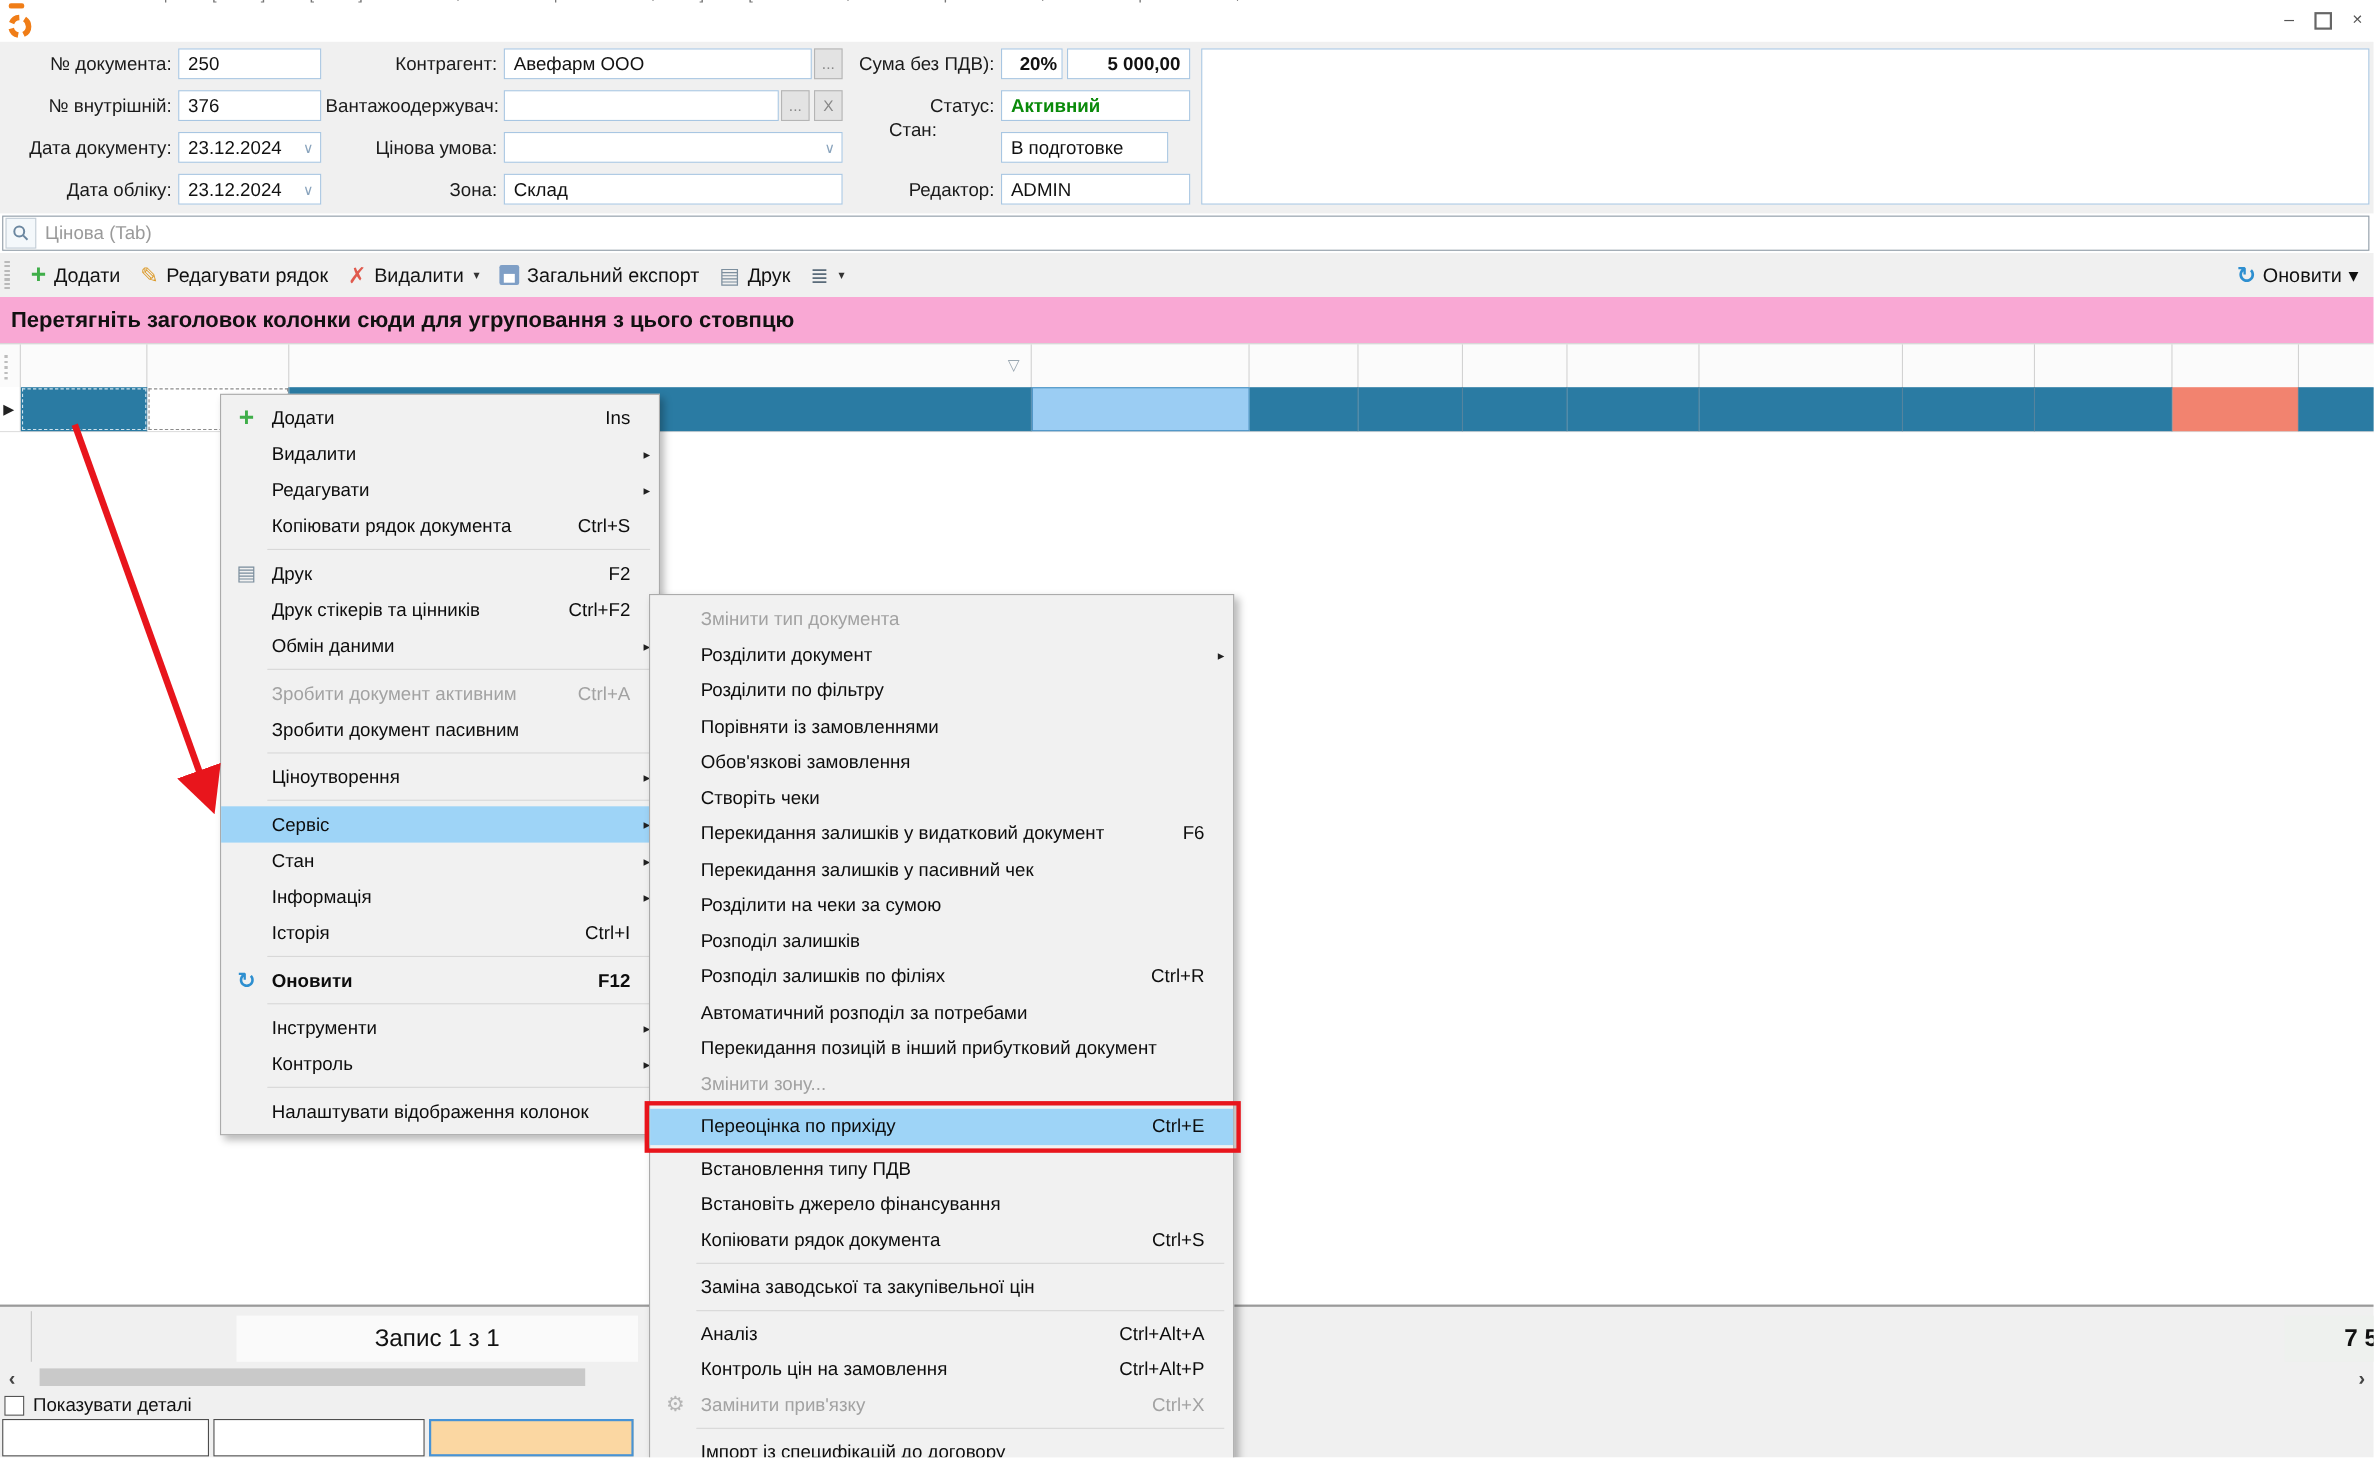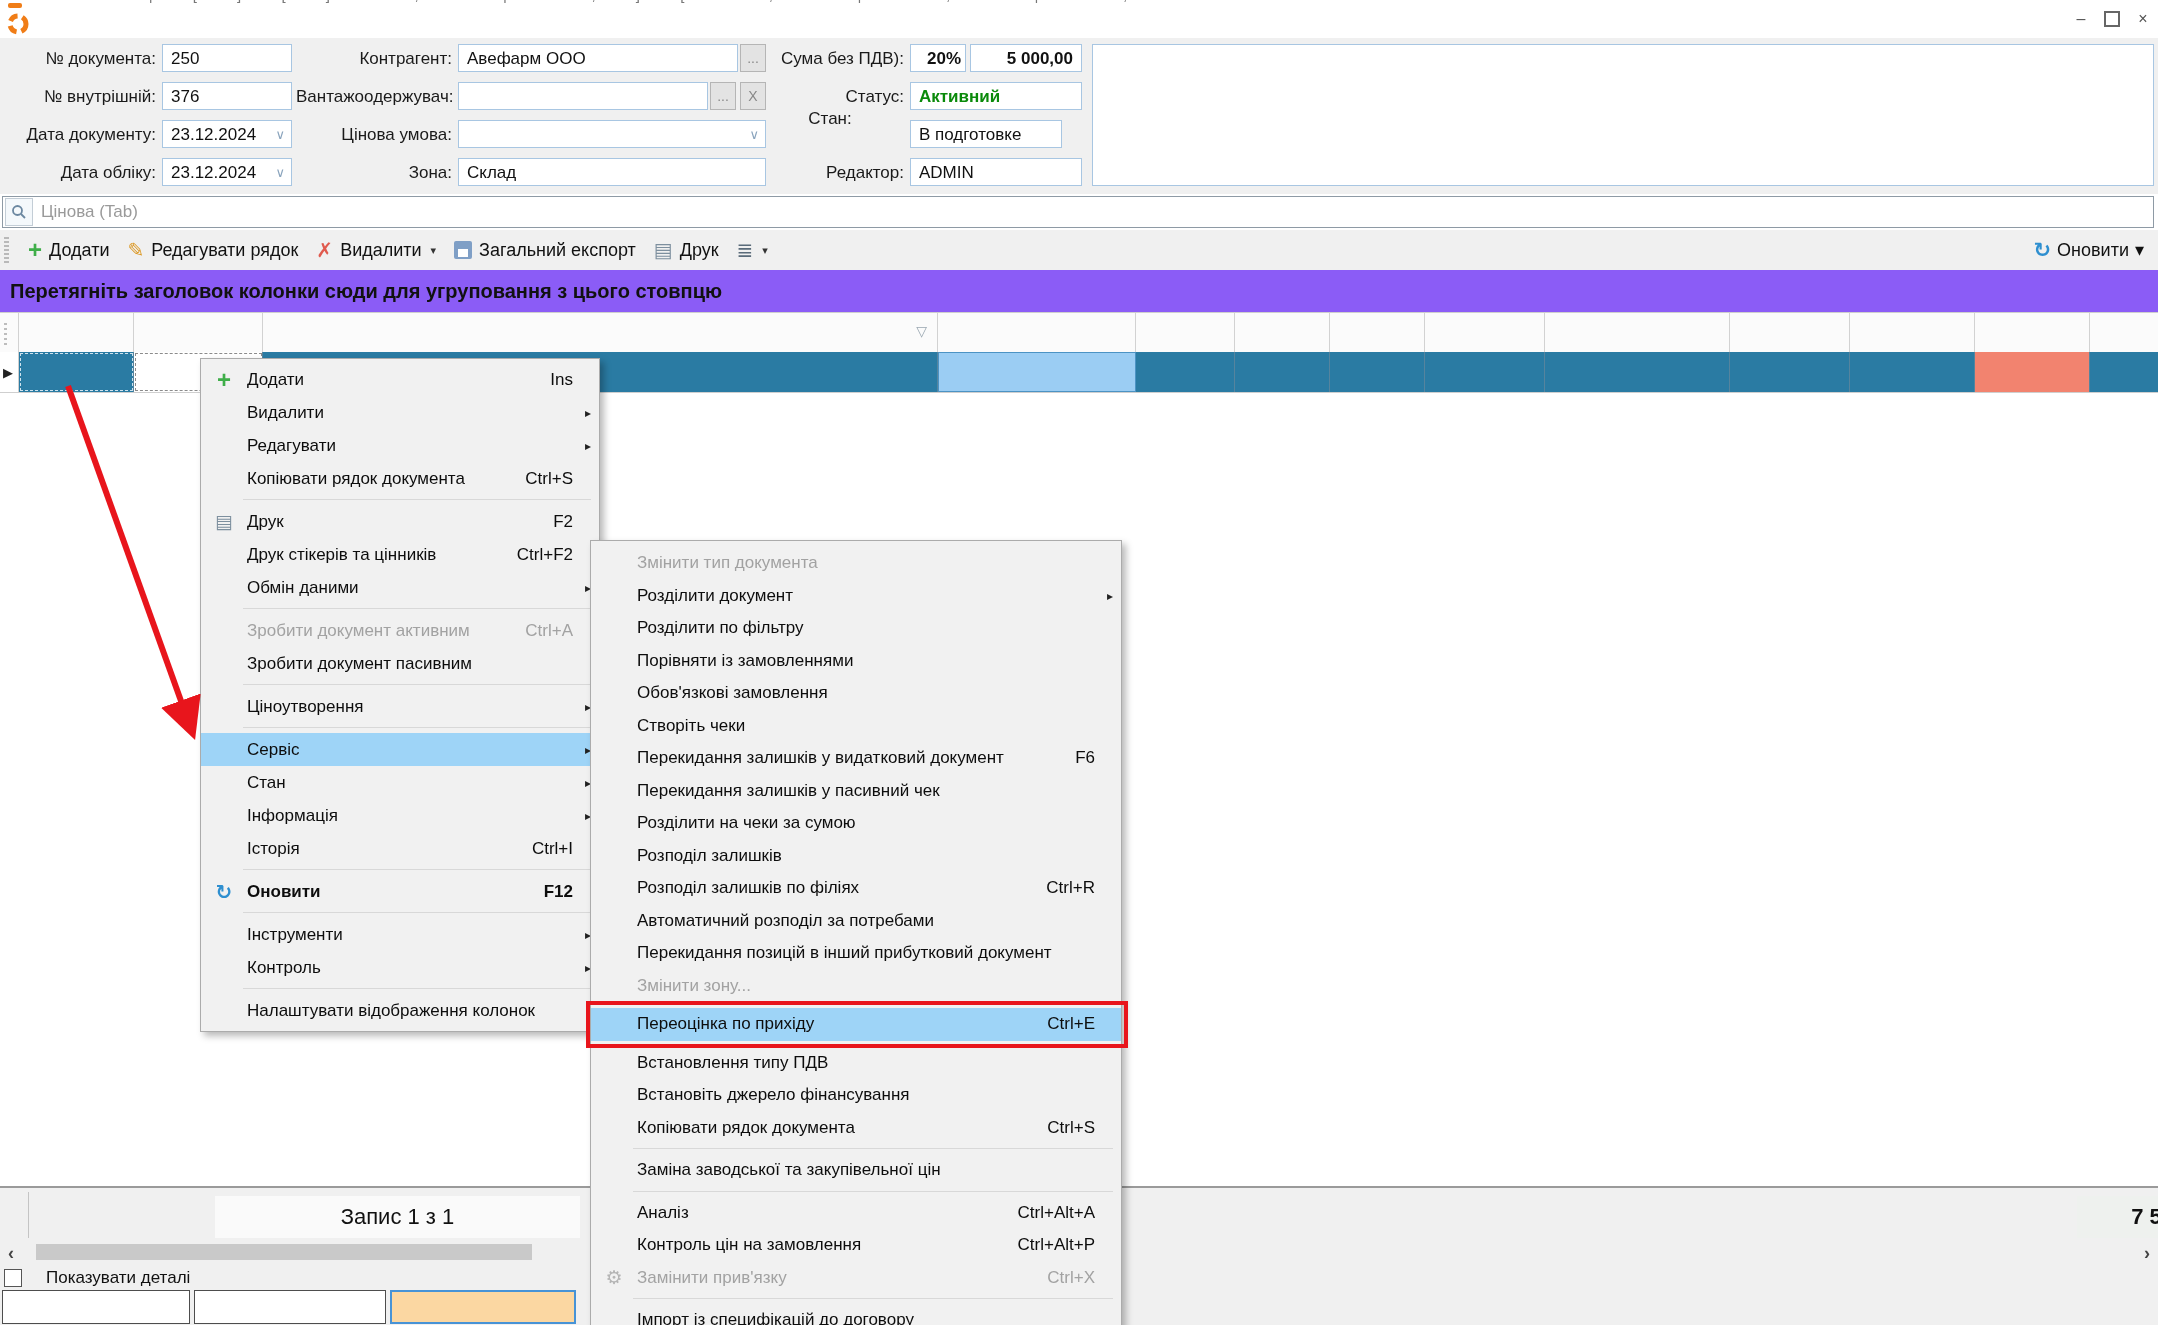--- a/index.html
+++ b/index.html
@@ -46,21 +46,21 @@
   .ic-plus-g{color:#3fae49;font-weight:bold;font-size:24px;line-height:20px;}
   .ic-pencil{color:#dc9a28;font-size:20px;}
   .ic-x-red{color:#e05a4e;font-weight:bold;font-size:20px;}
   .ic-floppy{width:18px;height:18px;background:#7f9fc6;position:relative;border-radius:2px;}
   .ic-floppy::after{content:"";position:absolute;left:4px;top:8px;width:10px;height:8px;background:#fff;}
   .ic-print{color:#7d8f9e;font-size:20px;}
   .ic-list{color:#5a6b7a;font-size:20px;}
   .ic-refresh{color:#2e8fd0;font-weight:bold;font-size:21px;}
   #tb-right{margin-left:auto;display:flex;align-items:center;gap:6px;padding-right:14px;}
   
-  #group-bar{position:absolute;left:0;top:270px;width:2158px;height:42px;background:#8b5cf6;
+  #group-bar{position:absolute;left:0;top:270px;width:2158px;height:42px;background:#f9a8d4;
     font-size:20px;font-weight:bold;line-height:42px;padding-left:10px;box-sizing:border-box;}
   
   #thead{position:absolute;left:0;top:312px;width:2180px;height:40px;display:flex;background:#fbfbfb;
     border-top:1px solid #cfcfcf;border-bottom:1px solid #cfcfcf;}
   .th{height:40px;box-sizing:border-box;border-right:1px solid #d2d2d2;font-size:16px;color:#2b2b2b;
     display:flex;align-items:center;justify-content:center;overflow:hidden;white-space:nowrap;
     padding:0 6px;position:relative;}
   .th.col-sel{background:repeating-linear-gradient(0deg,#bdbdbd 0 2px,transparent 2px 5px);
     background-size:3px 60%;background-repeat:no-repeat;background-position:4px center;}
   .th.col-name{justify-content:center;}
@@ -85,21 +85,21 @@
   #bottom{position:absolute;left:0;top:1186px;width:2158px;height:139px;background:#f0f0f0;border-top:2px solid #9a9a9a;}
   #rec-box{position:absolute;left:215px;top:8px;width:365px;height:42px;background:#fafafa;
     font-size:22px;display:flex;align-items:center;justify-content:center;}
   #foot-notch{position:absolute;left:0;top:4px;width:28px;height:46px;border-right:1px solid #c4c4c4;}
   #total-box{position:absolute;left:2077px;top:8px;width:103px;height:42px;background:#eef1ee;
     font-size:22px;font-weight:bold;display:flex;align-items:center;justify-content:flex-end;padding-right:6px;box-sizing:border-box;overflow:hidden;}
   #hscroll{position:absolute;left:0;top:54px;width:2158px;height:22px;}
   #hscroll .larrow{position:absolute;left:8px;top:1px;color:#444;font-size:18px;font-weight:bold;}
   #hscroll .rarrow{position:absolute;right:8px;top:1px;color:#444;font-size:18px;font-weight:bold;}
   #hscroll .thumb{position:absolute;left:36px;top:2px;width:496px;height:16px;background:#c9c9c9;}
-  #details-row{position:absolute;left:4px;top:80px;display:flex;align-items:center;gap:24px;font-size:17px;}
+  #details-row{position:absolute;left:4px;top:80px;display:flex;align-items:center;gap:8px;font-size:17px;}
   #details-row .cb{width:18px;height:18px;background:#fff;border:1px solid #555;box-sizing:border-box;}
   #tabs{position:absolute;left:2px;top:102px;display:flex;gap:4px;}
   .tab{height:34px;box-sizing:border-box;border:1px solid #4d4d4d;background:#fff;font-size:17px;
     display:flex;align-items:center;padding:0 8px;overflow:hidden;white-space:nowrap;}
   .tab.active{background:#fbd7a2;border:2px solid #4793d6;}
   
   .cmenu{position:absolute;background:#f1f1f1;border:1px solid #ababab;
     box-shadow:4px 4px 7px rgba(0,0,0,.28);padding:4px 0;z-index:50;}
   #menu1{left:200px;top:358px;width:398px;}
   #menu2{left:590px;top:540px;width:532px;z-index:55;padding-top:6px;height:810px;box-sizing:border-box;}

